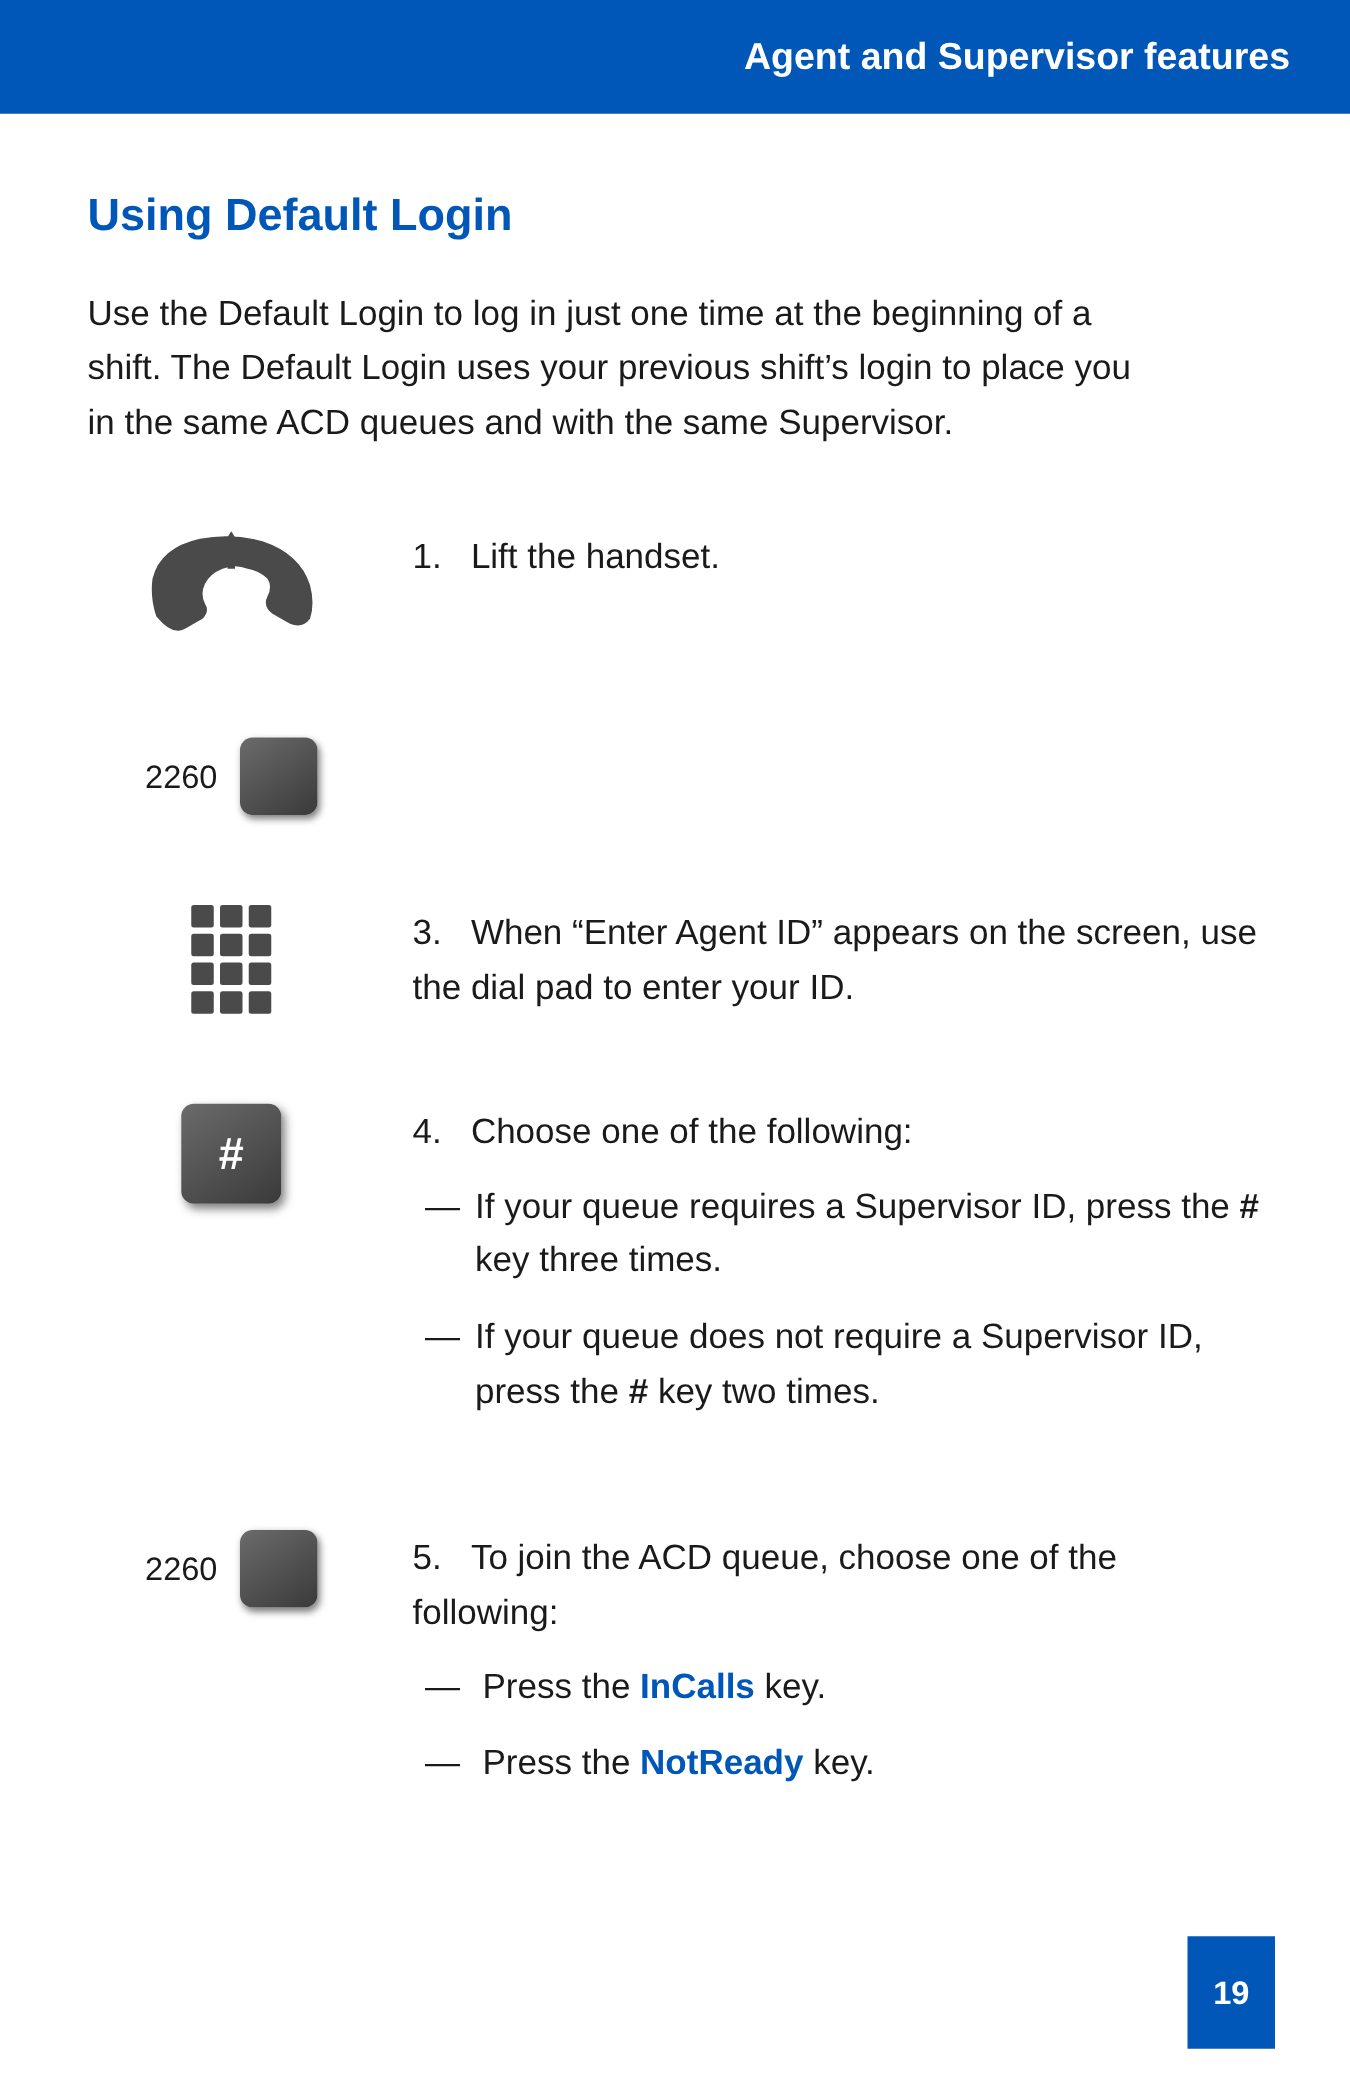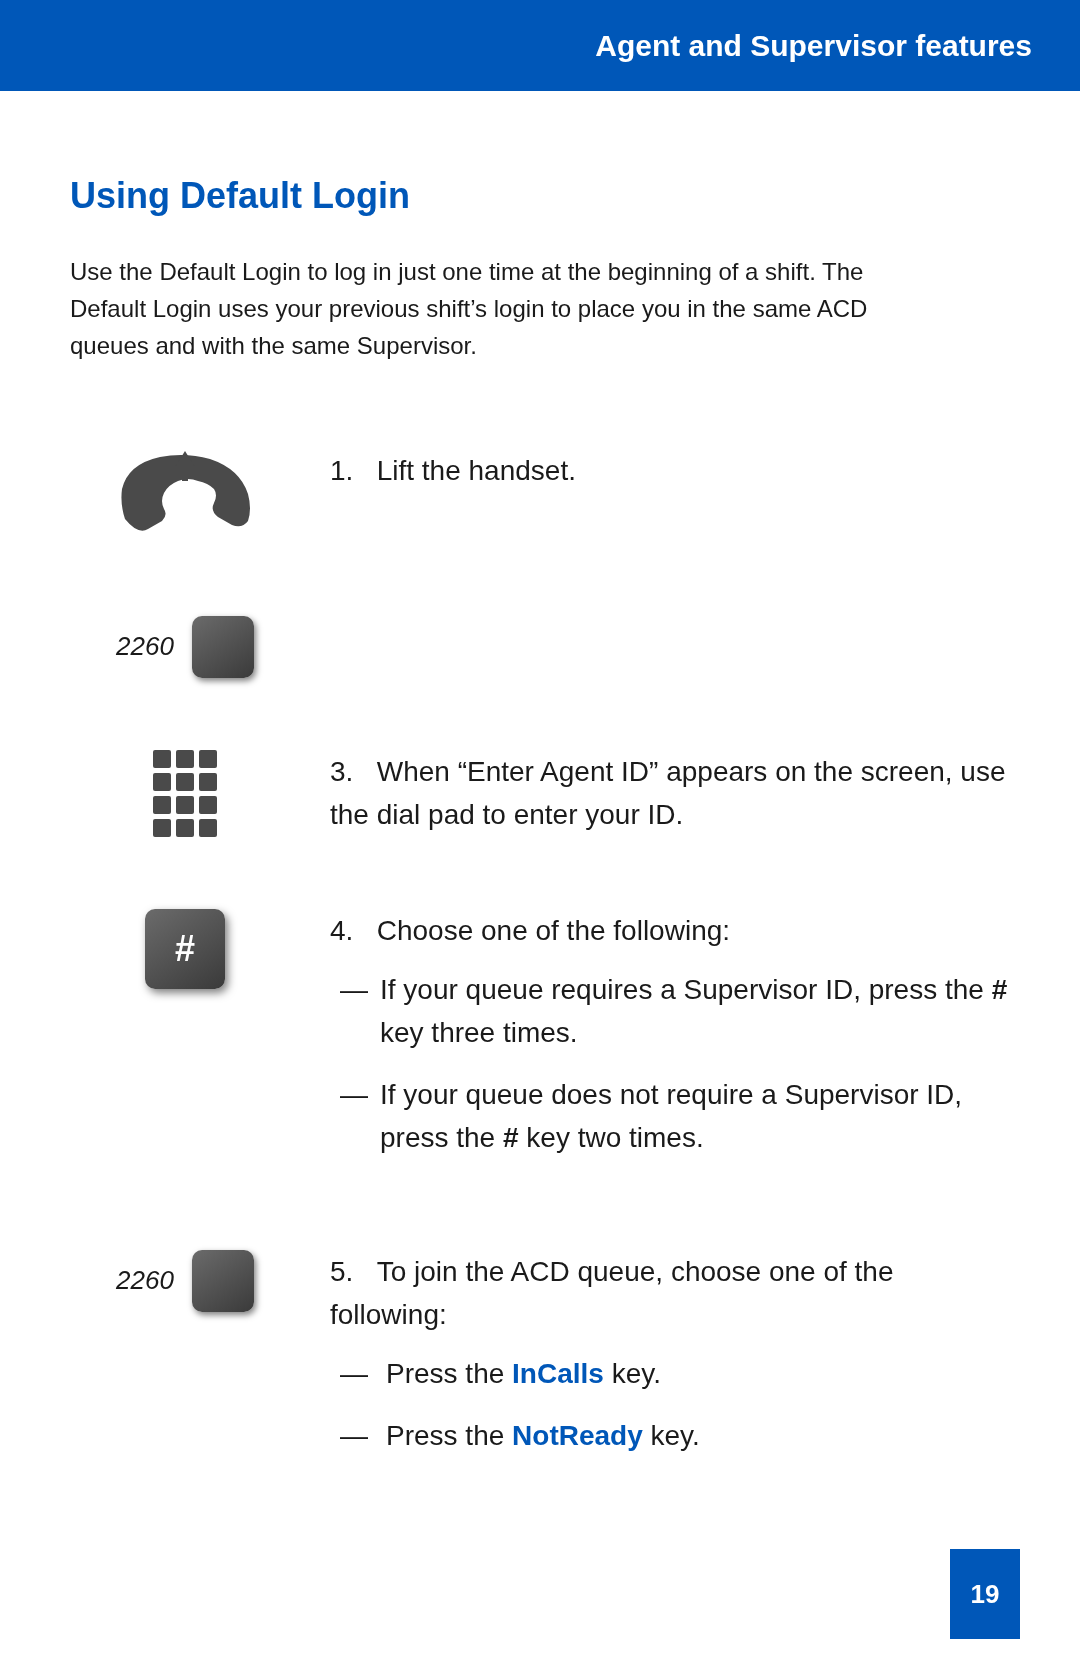--- a/index.html
+++ b/index.html
@@ -28,35 +28,35 @@
       padding-right: 48px;
     }
 
     .header-title {
       color: #ffffff;
       font-size: 30px;
       font-weight: bold;
     }
 
     .main-content {
-      padding: 84px 70px 60px 70px;
+      padding: 60px 70px 60px 70px;
     }
 
     .section-title {
       color: #0057b8;
       font-size: 36px;
       font-weight: bold;
       margin-bottom: 36px;
     }
 
     .intro-text {
-      font-size: 24px;
+      font-size: 28px;
       line-height: 1.55;
       color: #1a1a1a;
-      margin-bottom: 80px;
+      margin-bottom: 60px;
       max-width: 860px;
     }
 
     .steps-container {
       display: flex;
       flex-direction: column;
       gap: 16px;
       justify-content: center;
     }
 
@@ -116,21 +116,20 @@
     
     .phone-button-container {
       display: flex;
       align-items: center;
       gap: 18px;
     }
 
     .phone-label {
       font-size: 26px;
       color: #1a1a1a;
-      font-style: italic;
     }
 
     .phone-btn {
       width: 62px;
       height: 62px;
       background: linear-gradient(145deg, #6b6b6b, #3a3a3a);
       border-radius: 10px;
       box-shadow: 2px 3px 6px rgba(0,0,0,0.5);
     }
 

